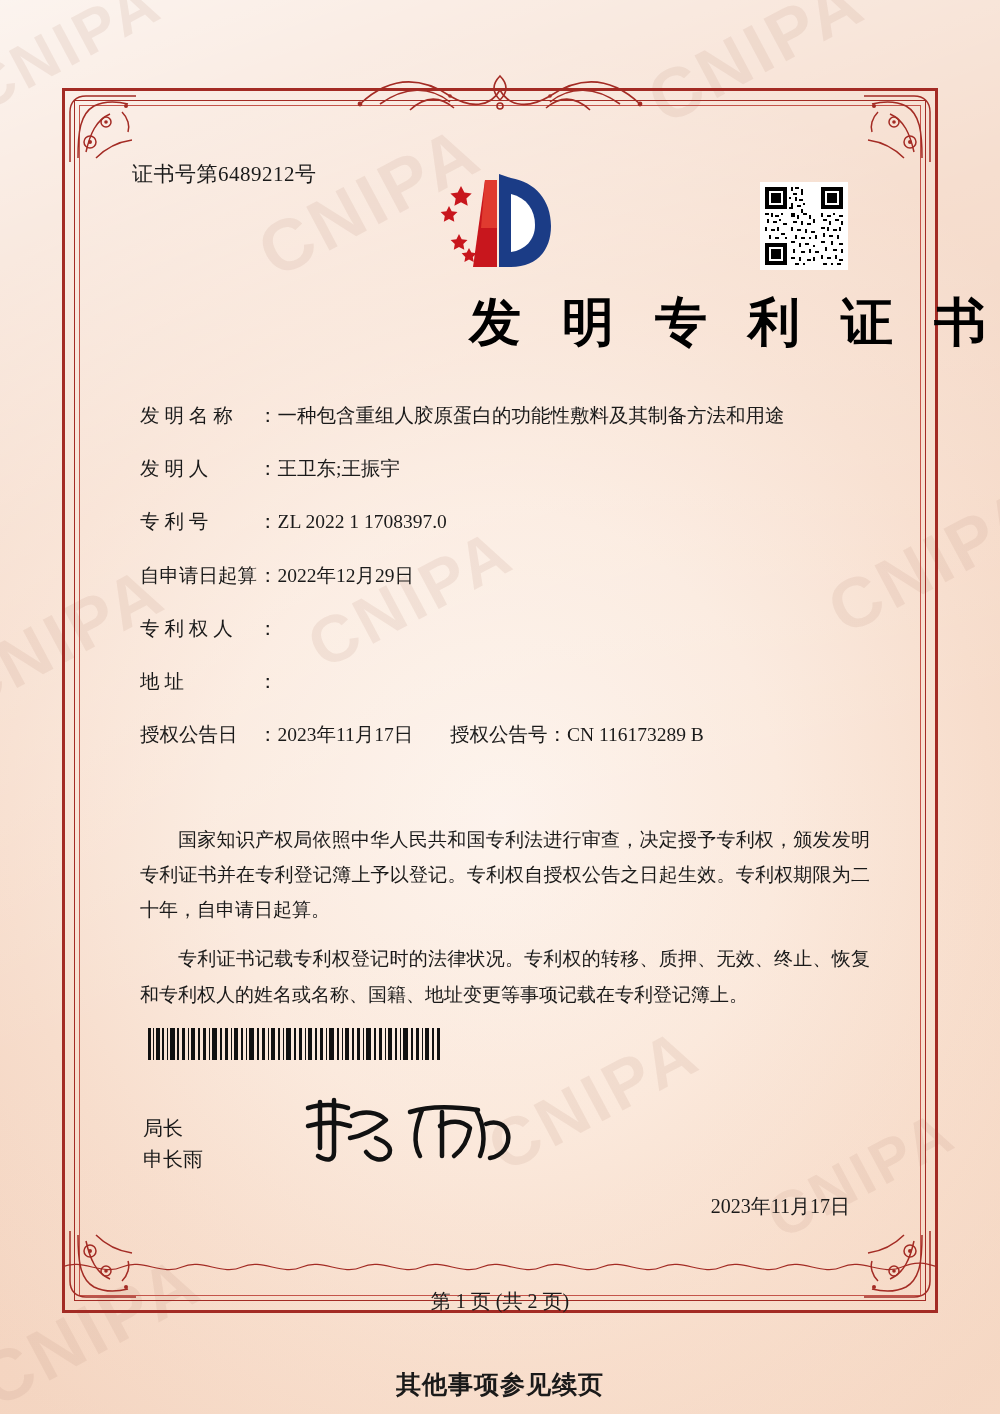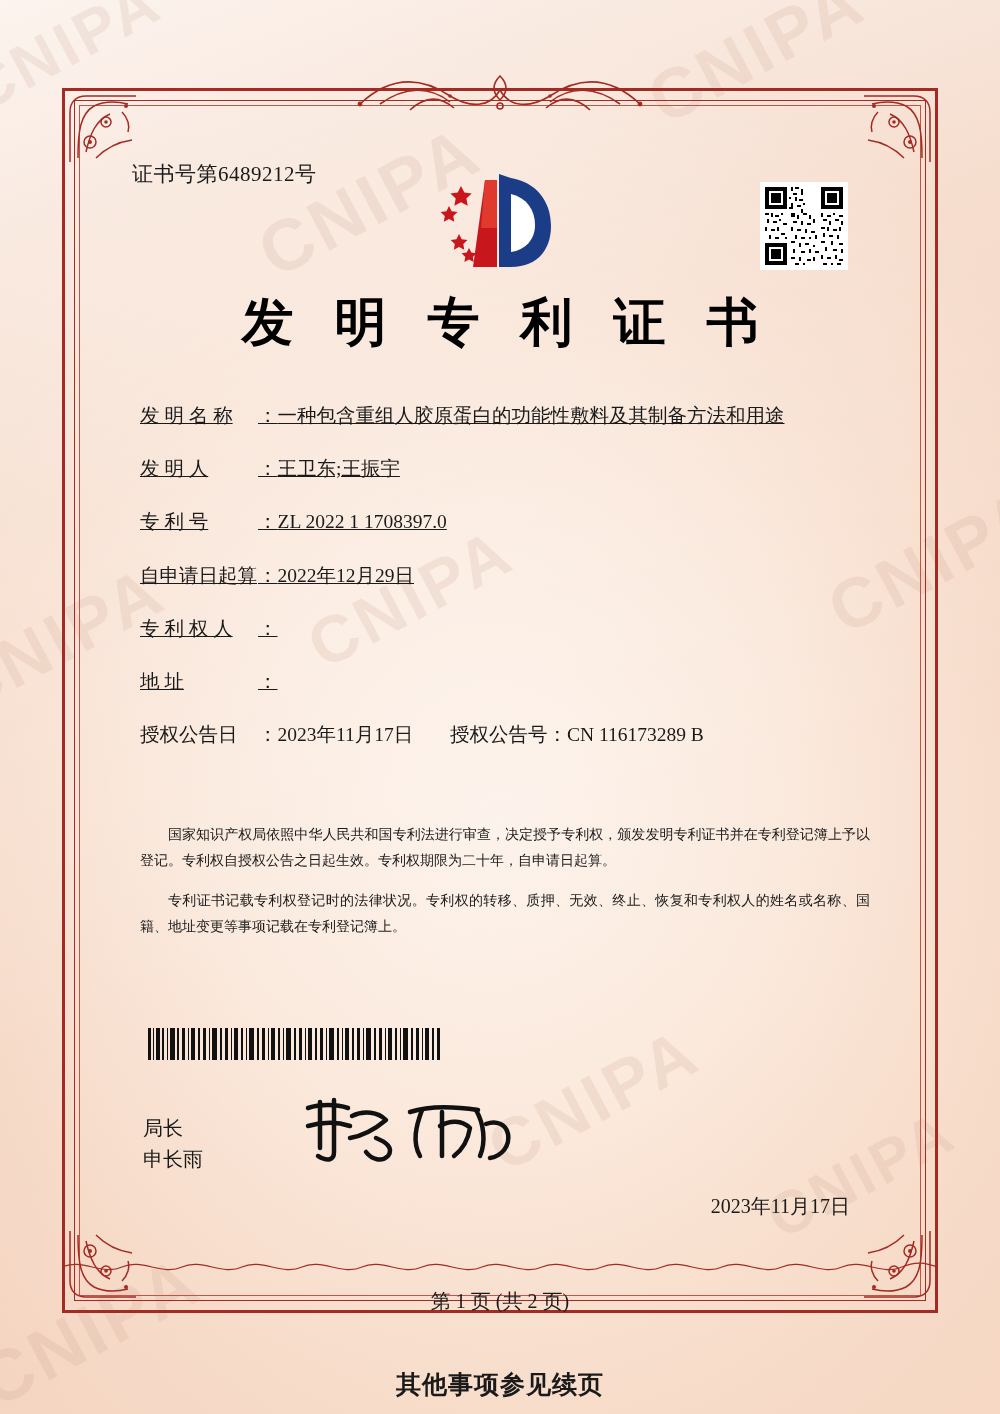--- a/index.html
+++ b/index.html
@@ -126,42 +126,41 @@
     background: #fff;
     padding: 3px;
     box-sizing: border-box;
   }
   .qr svg { display:block; }
 
   .title {
     position: absolute;
     left: 0; right: 0;
     top: 288px;
-    text-align: center;
+    text-align: right;
     font-size: 52px;
     font-weight: 700;
     letter-spacing: 14px;
     font-family: "Liberation Serif", "DejaVu Serif", serif;
     color: #000;
     text-indent: 14px;
   }
 
   .fields {
     position: absolute;
     left: 140px;
     top: 400px;
     width: 720px;
     font-size: 19.5px;
     line-height: 1.6;
   }
   .field-row {
     display: flex;
     align-items: flex-end;
     margin-bottom: 22px;
-    text-decoration: underline;
   }
   .field-label {
     width: 118px;
     flex: 0 0 118px;
     white-space: nowrap;
   }
   .fl-spread {
     display: flex;
     justify-content: space-between;
   }
@@ -178,21 +177,21 @@
     margin-bottom: 28px;
   }
   .pub-left { width: 310px; flex: 0 0 310px; display:flex; }
   .pub-right { display:flex; }
 
   .paragraphs {
     position: absolute;
     left: 140px;
     top: 822px;
     width: 730px;
-    font-size: 14px;
+    font-size: 19px;
     line-height: 1.85;
     text-align: justify;
   }
   .paragraphs p {
     margin: 0 0 14px 0;
     text-indent: 2em;
   }
 
   .barcode {
     position: absolute;

